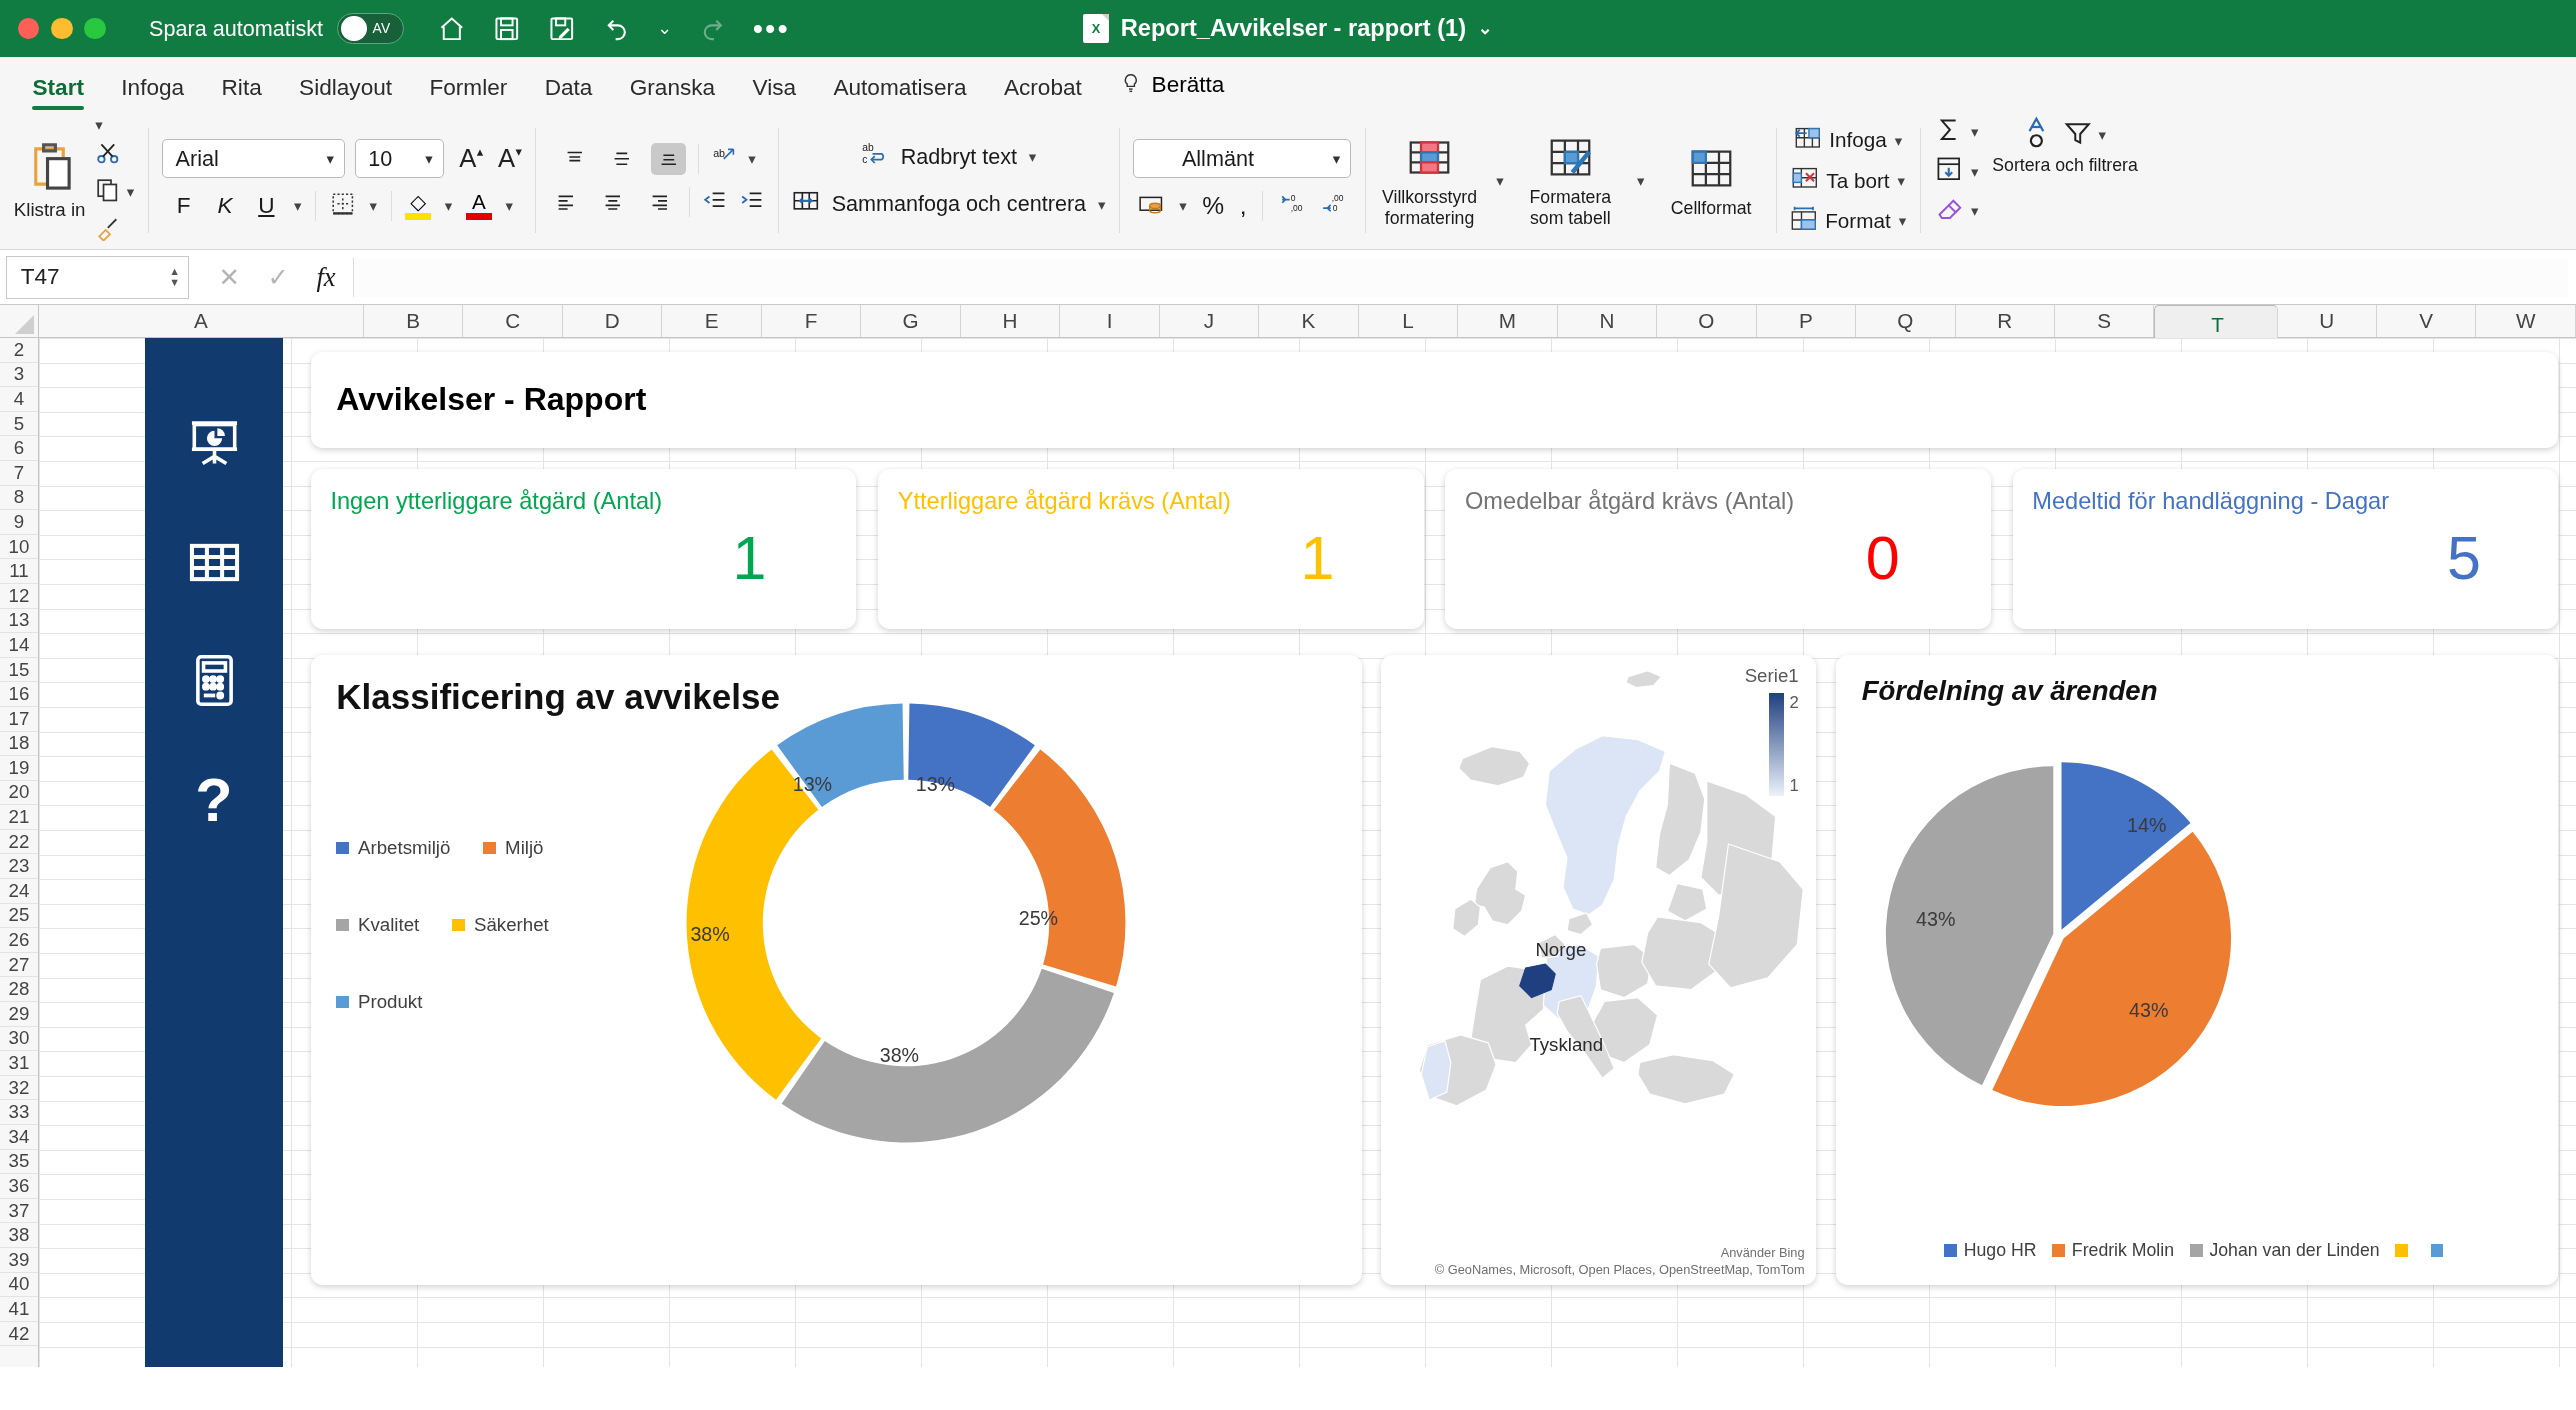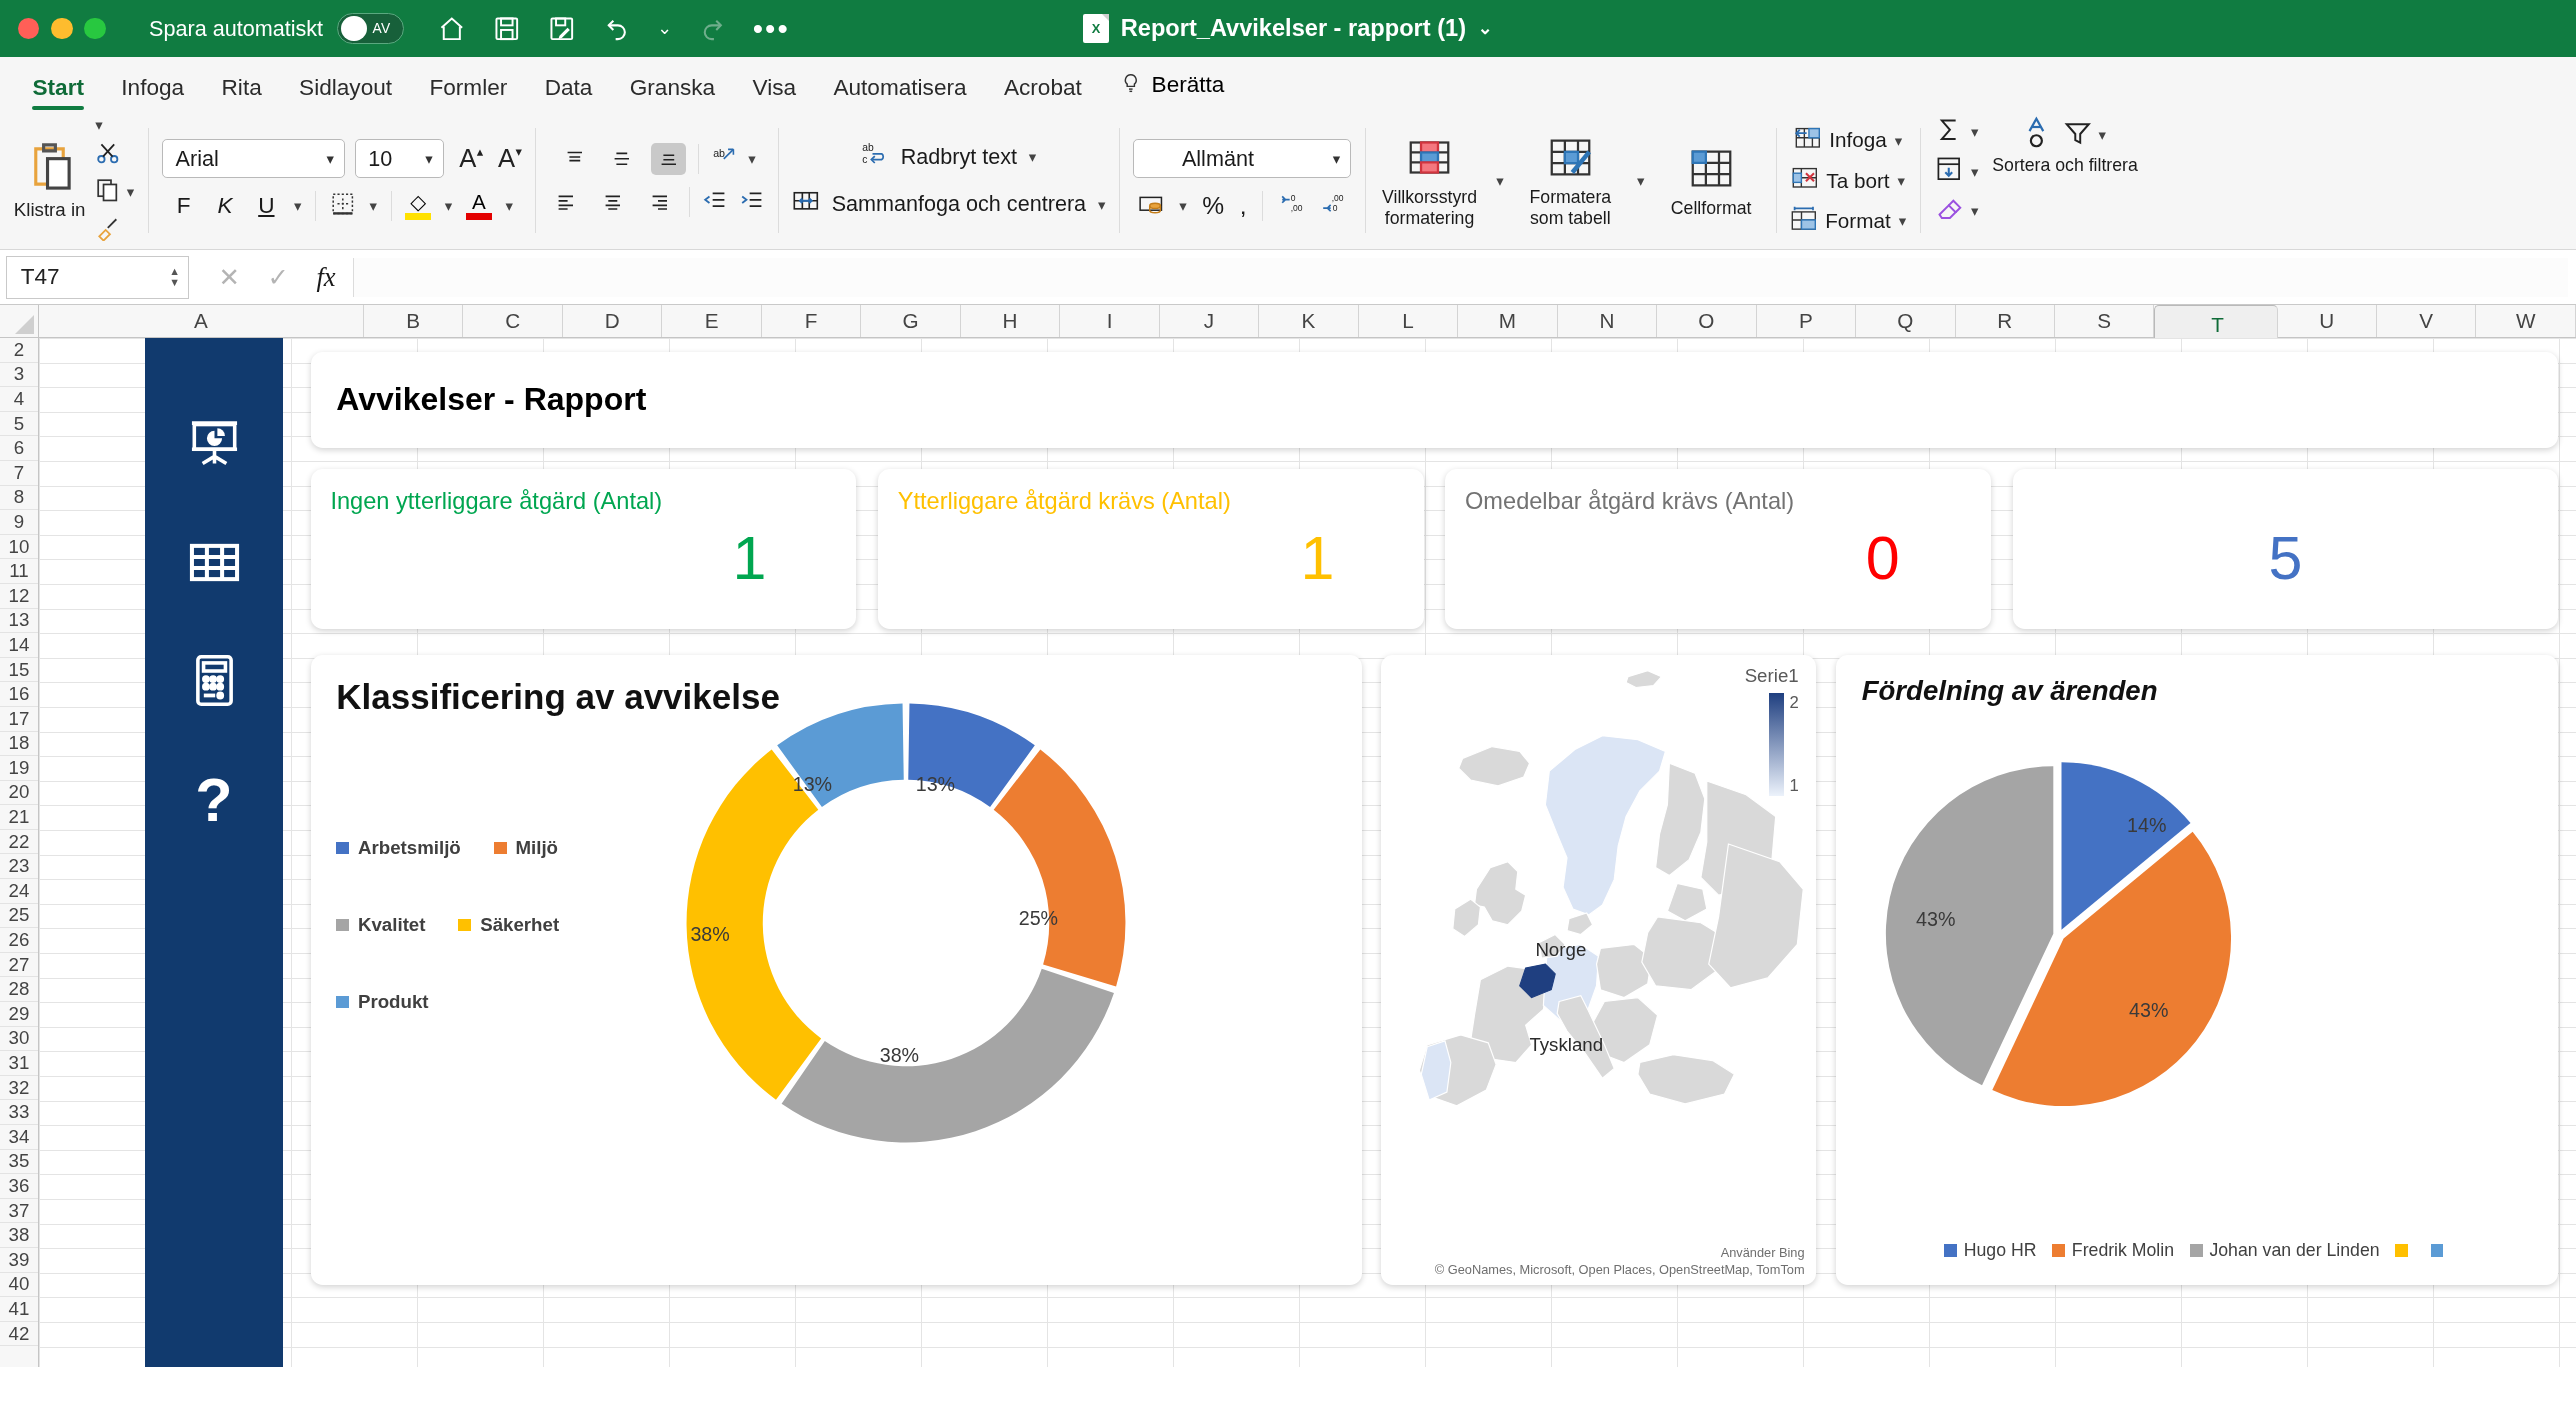--- a/index.html
+++ b/index.html
@@ -213,21 +213,21 @@
 
   .chart-row { display: flex; gap: 19.7px; height: 630px; }
   .ch-class { width: 1051px; padding: 21.6px 0 0 25.6px; position: relative; overflow: hidden; }
   .ch-title { font-size: 35px; font-weight: bold; color: #111; }
   .ch-title.sm { font-size: 27.6px; font-style: italic; }
   .donut-legend {
     position: absolute; left: 25.6px; top: 182px; width: 325px;
     display: flex; flex-direction: column; gap: 55px;
   }
   .lg-line { display: flex; gap: 33px; font-size: 18.7px; color: #404040; }
-  .lg-item { display: flex; align-items: center; gap: 8.9px; white-space: nowrap; font-weight: bold; }
+  .lg-item { display: flex; align-items: center; gap: 8.9px; white-space: nowrap; }
   .lg-sw { width: 12.8px; height: 12.8px; }
   .donut-wrap { position: absolute; left: 364px; top: 37px; width: 462px; height: 462px; }
   .donut-lbl { position: absolute; font-size: 19.7px; color: #3a3a3a; }
 
   .ch-map { width: 435px; position: relative; overflow: hidden; padding: 0; }
   .map-legend { position: absolute; right: 17.7px; top: 9.8px; text-align: right; }
   .map-legend .ml-title { font-size: 18.7px; color: #595959; margin-bottom: 5.9px; }
   .ml-bar-wrap { display: flex; align-items: flex-start; gap: 5.9px; justify-content: flex-end; }
   .ml-bar { width: 14.8px; height: 103px; background: linear-gradient(to top, #ecf2fb, #1f3f80); }
   .ml-ticks { display: flex; flex-direction: column; justify-content: space-between; height: 103px; font-size: 16.7px; color: #595959; }
@@ -788,20 +788,21 @@
         </div>
         <div class="card kpi">
           <div class="kpi-title" style="color:#ffc000">Ytterliggare åtgärd krävs (Antal)</div>
           <div class="kpi-value" style="color:#ffc000">1</div>
         </div>
         <div class="card kpi">
           <div class="kpi-title" style="color:#737373">Omedelbar åtgärd krävs (Antal)</div>
           <div class="kpi-value" style="color:#ff0000">0</div>
         </div>
         <div class="card kpi">
+          <div class="kpi-title" style="color:#4472c4">Medeltid för handläggning - Dagar</div>
           <div class="kpi-value" style="color:#4472c4">5</div>
         </div>
       </div>
 
       <div class="chart-row">
 
         <div class="card ch-class">
           <div class="ch-title">Klassificering av avvikelse</div>
           <div class="donut-legend">
             <div class="lg-line">

